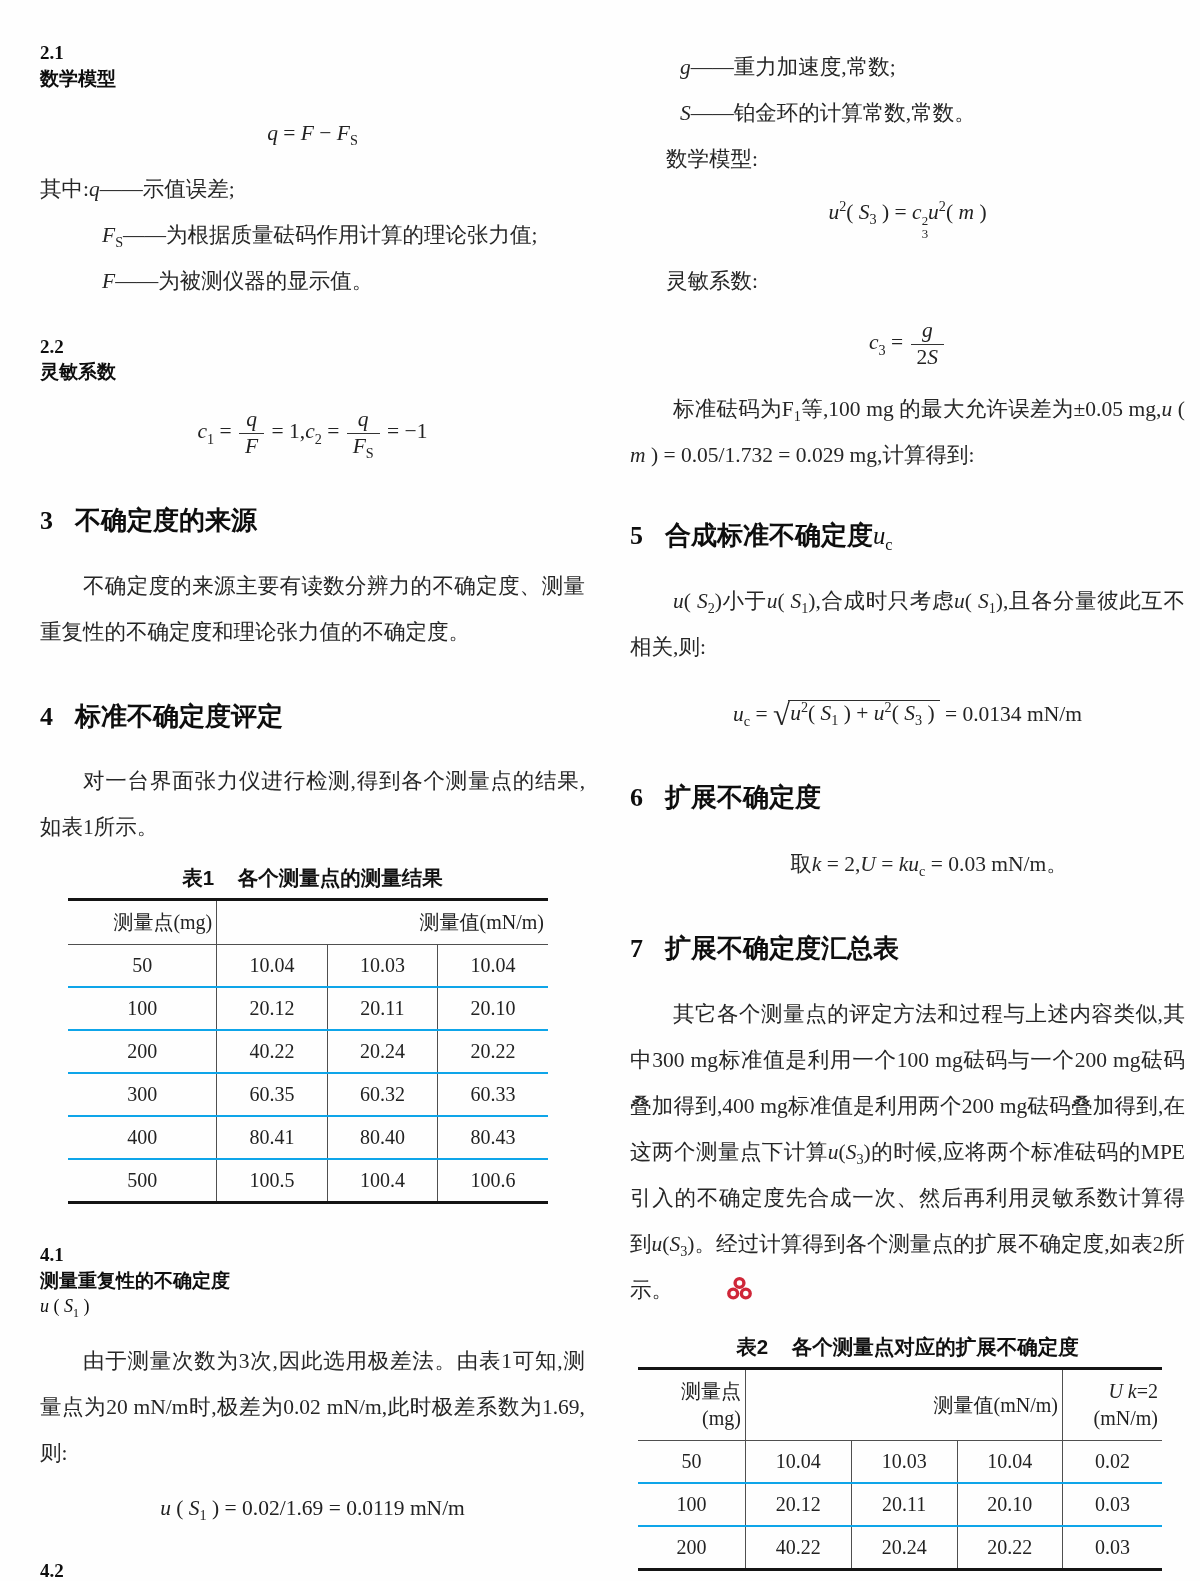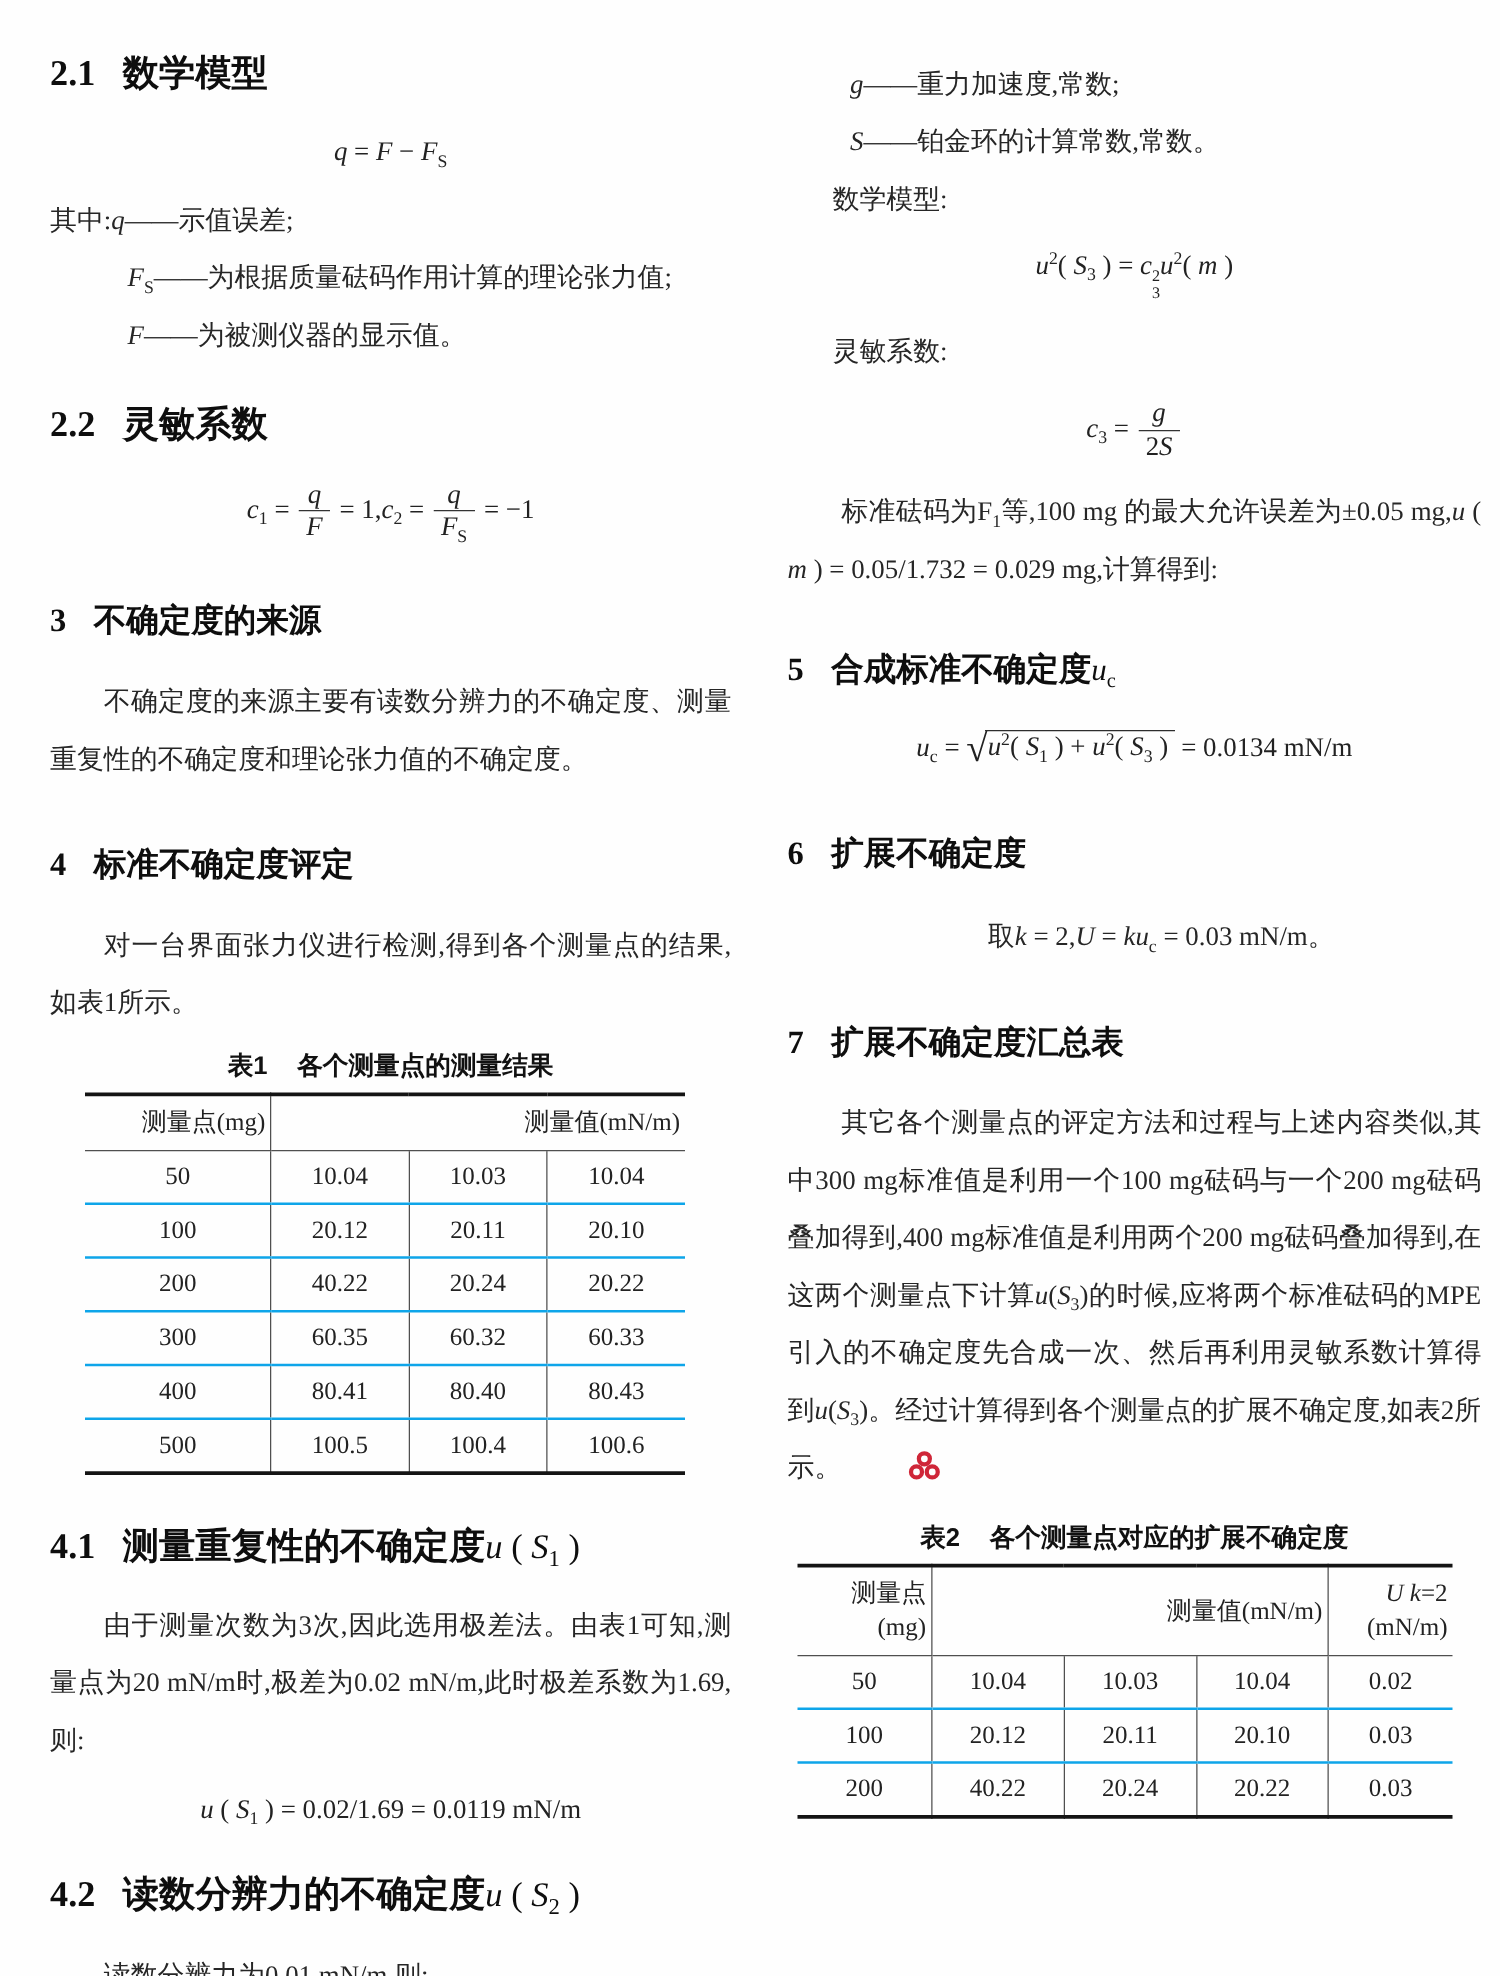--- a/index.html
+++ b/index.html
@@ -13,21 +13,21 @@
   .col-right{width:555px;}
   p{margin:0;text-align:justify;}
   .indent{text-indent:2em;}
   .def-block p{padding-left:62px;}
   .def-block p.first{padding-left:0;}
   .rdef{padding-left:50px;}
   .rlabel{padding-left:36px;}
   
   .h1,.h2{font-family:"Liberation Sans","DejaVu Sans",sans-serif;font-weight:bold;color:#0e0e0e;line-height:1.35;display:flex;align-items:baseline;}
   .h1{font-size:26px;}
-  .h2{font-size:29px;}
+  .h2{font-size:19px;flex-direction:column;}
   .h-num{font-family:"Liberation Serif","DejaVu Serif",serif;font-weight:600;margin-right:22px;}
   .h-formula{font-family:"Liberation Serif","DejaVu Serif",serif;font-weight:normal;font-size:0.95em;}
   
   .formula{text-align:center;font-size:21.5px;line-height:1.5;margin:16px 0;color:#222;}
   sub,sup{font-size:0.66em;line-height:0;}
   .frac{display:inline-block;vertical-align:middle;text-align:center;line-height:1.2;margin:0 2px;}
   .frac .num,.frac .den{display:block;padding:0 6px;}
   .frac .den{border-top:1.5px solid #333;}
   .ss{display:inline-flex;flex-direction:column;font-size:0.6em;line-height:1.05;vertical-align:-0.45em;font-style:normal;}
   .rsign{font-size:1.45em;vertical-align:-0.14em;margin-right:-2px;}
@@ -188,20 +188,21 @@
 
       <p class="indent mt14">标准砝码为F<sub>1</sub>等,100 mg 的最大允许误差为±0.05 mg,<i>u</i> ( <i>m</i> ) = 0.05/1.732 = 0.029 mg,计算得到:</p>
 
 
       <div class="h1 mt40">
         <span class="h-num">5</span>
         <span>合成标准不确定度</span>
         <span class="h-formula"><i>u</i><sub>c</sub></span>
       </div>
 
+      <p class="indent mt24"><i>u</i>( <i>S</i><sub>2</sub>)小于<i>u</i>( <i>S</i><sub>1</sub>),合成时只考虑<i>u</i>( <i>S</i><sub>1</sub>),且各分量彼此互不相关,则:</p>
 
       <div class="formula fm-tall"><i>u</i><sub>c</sub> = <span class="rsign">√</span><span class="sqrt-bar"><i>u</i><sup>2</sup>( <i>S</i><sub>1</sub> ) + <i>u</i><sup>2</sup>( <i>S</i><sub>3</sub> )</span> = 0.0134 mN/m</div>
 
       <div class="h1 mt42">
         <span class="h-num">6</span>
         <span>扩展不确定度</span>
       </div>
 
       <p class="indent mt26">取<i>k</i> = 2,<i>U</i> = <i>ku</i><sub>c</sub> = 0.03 mN/m。</p>
 

